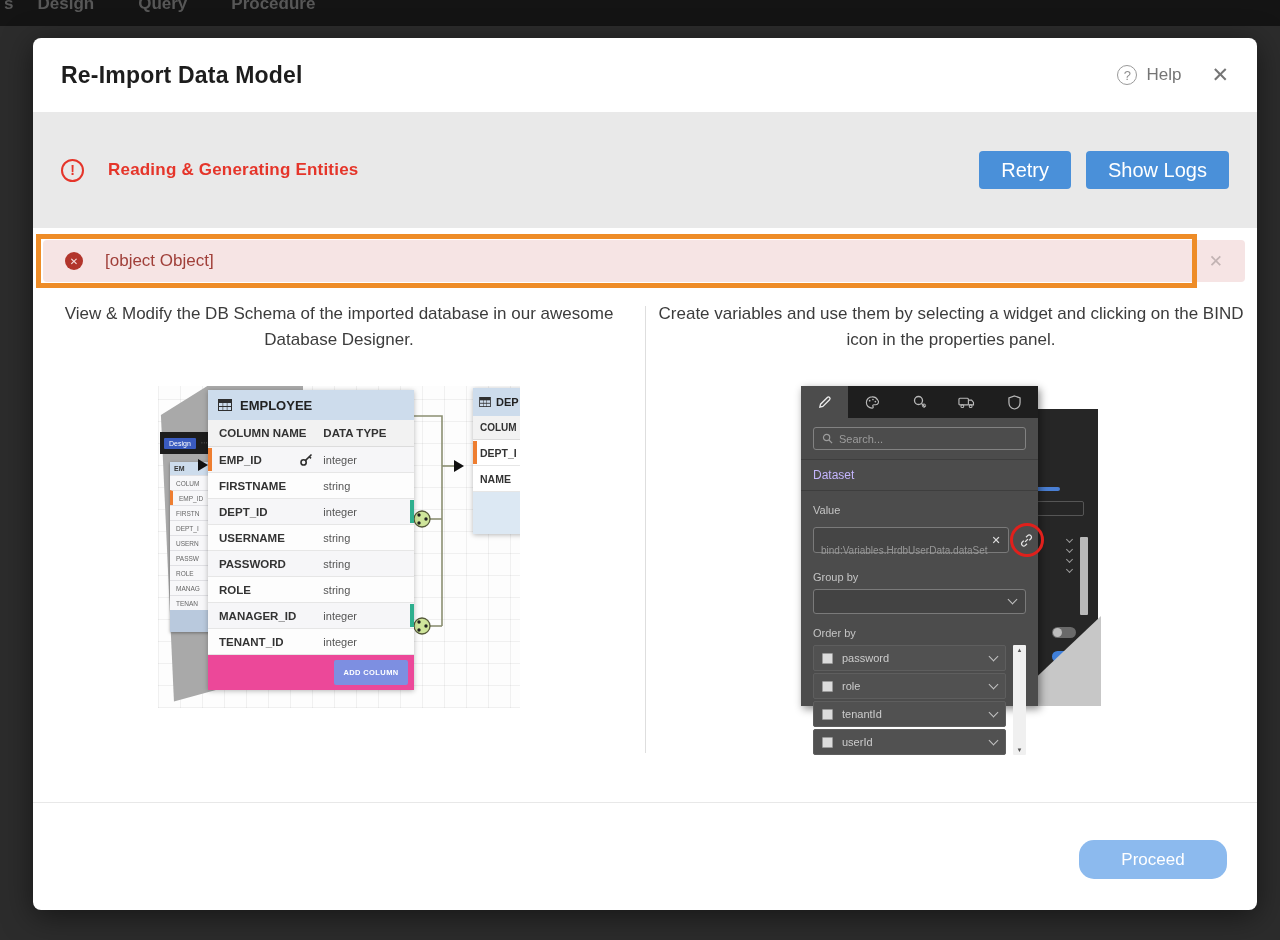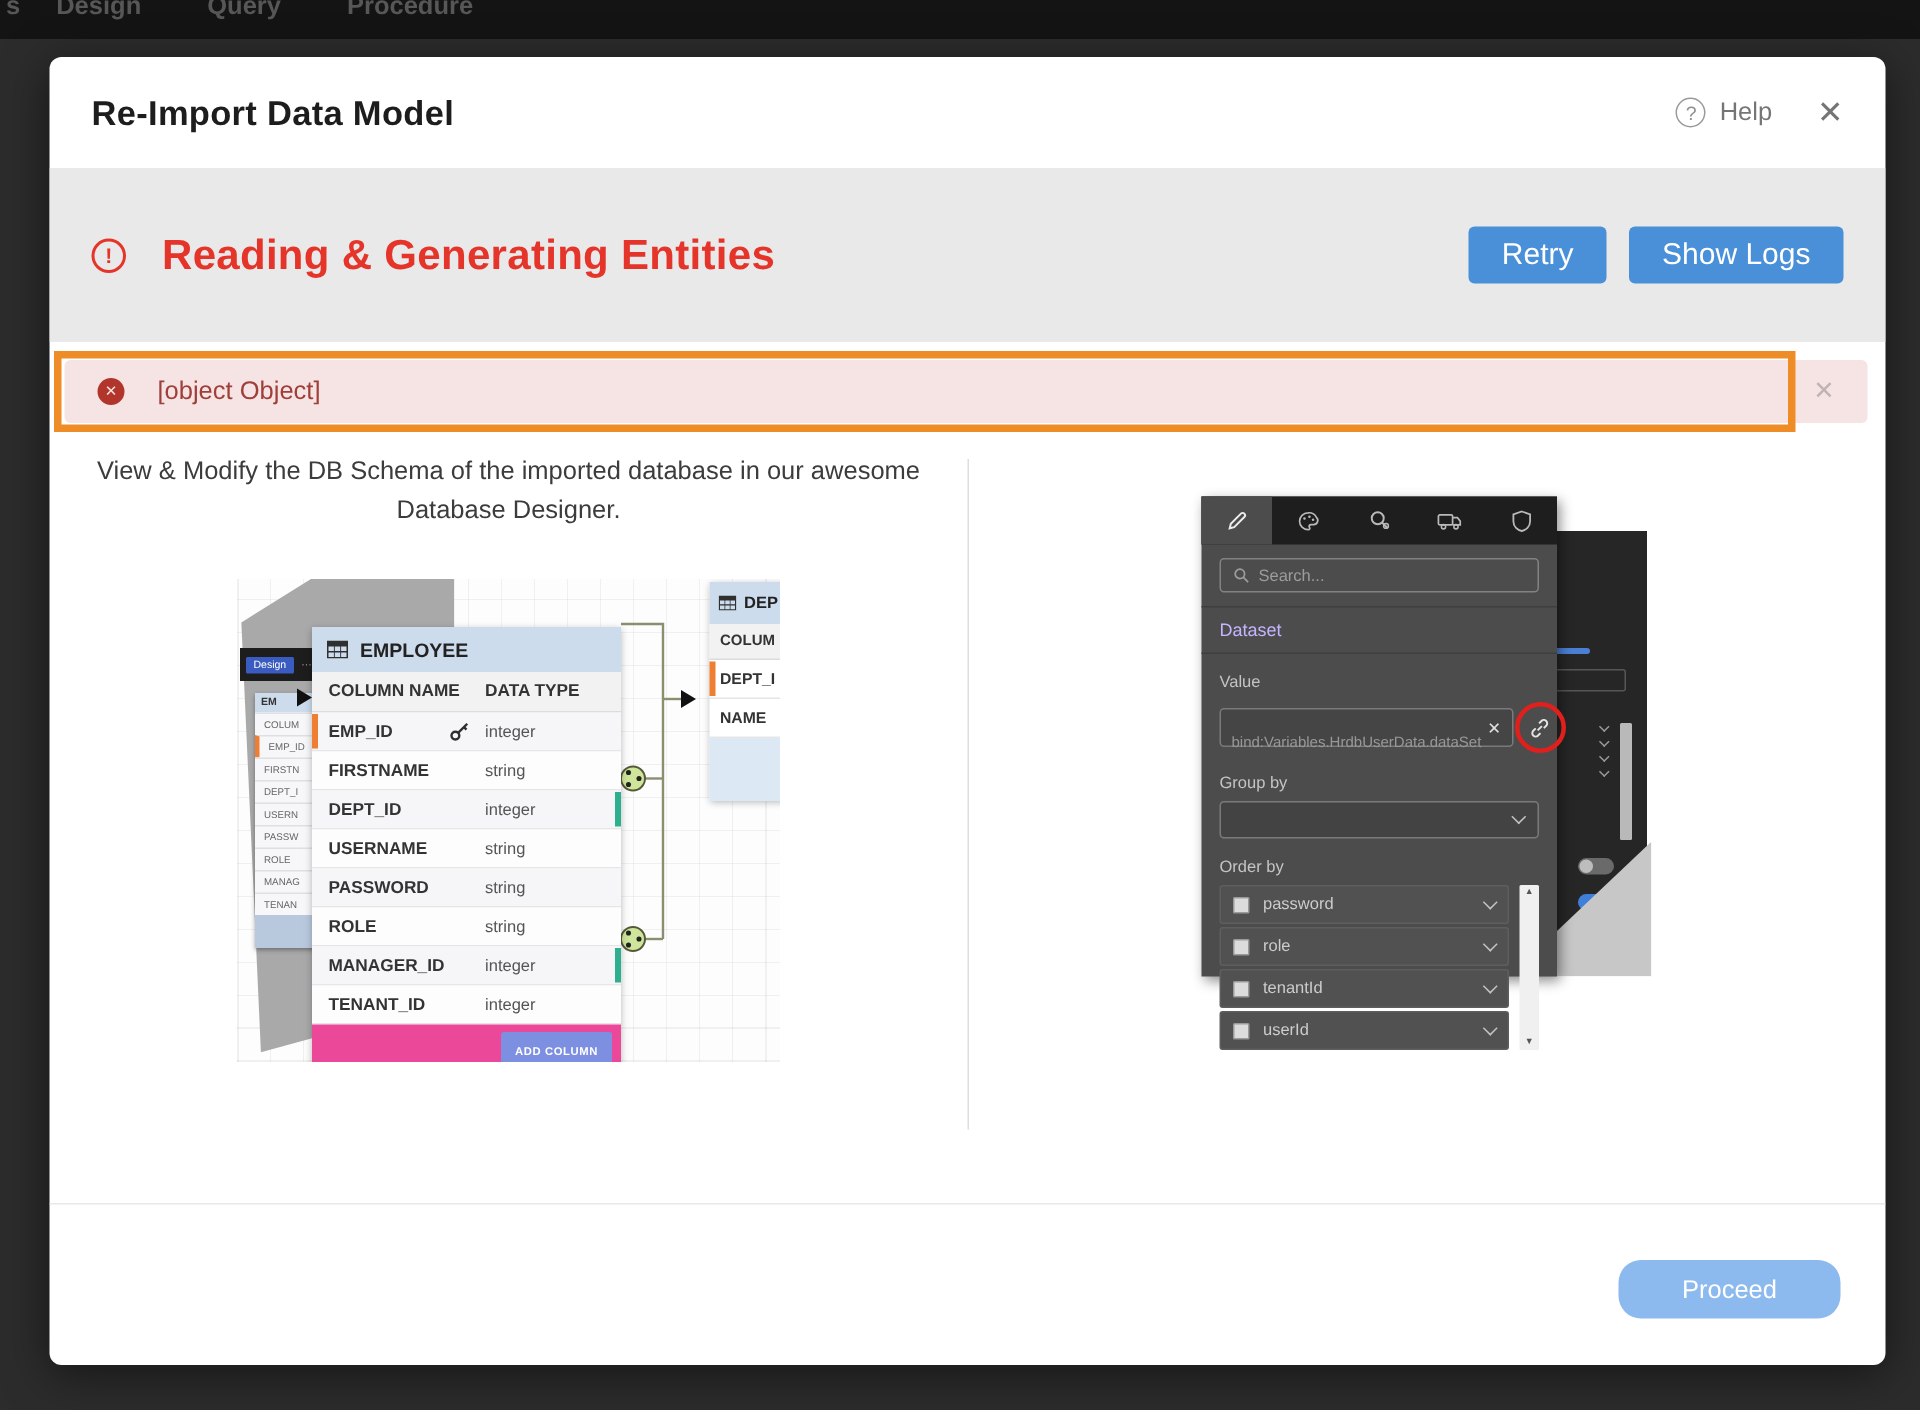--- a/index.html
+++ b/index.html
@@ -21,21 +21,21 @@
   .help-wrap { display:flex; align-items:center; gap:9px; cursor:pointer; }
   .help-circle { width:20px; height:20px; border:1.6px solid #9a9a9a; border-radius:50%;
                  color:#8f8f8f; font-size:13px; display:flex; align-items:center; justify-content:center; }
   .help-label { color:#757575; font-size:17px; }
   .close-x { color:#757575; font-size:21px; font-weight:bold; margin-left:16px; cursor:pointer; }
 
   
   .status-strip { height:116px; background:#e9e9e9; display:flex; align-items:center; padding:0 28px; }
   .alert-circle { width:23px; height:23px; border:2px solid #e5352a; border-radius:50%; color:#e5352a;
                   font-size:14px; font-weight:bold; display:flex; align-items:center; justify-content:center; flex:0 0 auto; }
-  .status-label { color:#e5352a; font-size:28px; font-weight:bold; margin-left:24px; letter-spacing:.2px; }
+  .status-label { color:#e5352a; font-size:17px; font-weight:bold; margin-left:24px; letter-spacing:.2px; }
   .status-buttons { margin-left:auto; display:flex; gap:15px; }
   .btn-blue { background:#4a90d9; color:#fff; border:none; border-radius:4px; height:38px;
               font-size:20px; font-family:inherit; padding:0 22px; cursor:pointer; }
 
   
   .error-wrap { position:relative; margin:12px 12px 0 10px; }
   .error-banner { background:#f6e4e4; border-radius:4px; height:42px; display:flex; align-items:center; padding:0 22px; }
   .error-icon { width:18px; height:18px; border-radius:50%; background:#b2352c; color:#f6e4e4; font-size:10px;
                 font-weight:bold; display:flex; align-items:center; justify-content:center; flex:0 0 auto; }
   .error-msg { color:#a03f39; font-size:17px; margin-left:22px; }
@@ -60,21 +60,21 @@
   .mini-tabbar { position:absolute; left:2px; top:46px; width:82px; height:22px; background:#1d1d1d;
                  display:flex; align-items:center; padding:0 4px; gap:5px; }
   .mini-tab-active { background:#3a5bbf; color:#fff; font-size:7px; padding:2px 5px; border-radius:1px; }
   .mini-tab-ghost { color:#888; font-size:7px; }
   .mini-table { position:absolute; left:12px; top:76px; width:58px; background:#f2f2f4; box-shadow:0 1px 3px rgba(0,0,0,.35); }
   .mini-table-header { background:#cddcec; font-size:7px; font-weight:bold; color:#333; padding:3px 4px; }
   .mini-row { position:relative; font-size:6.5px; color:#666; padding:3.5px 4px 3.5px 6px; border-top:1px solid #e0e0e4; background:#f7f7f9; }
   .mini-row.pk { border-left:3px solid #ee7e31; }
   .mini-foot { height:22px; background:#b9c9dd; }
 
-  .emp-card { position:absolute; left:50px; top:4px; width:206px; background:#fff; box-shadow:0 1px 5px rgba(0,0,0,.28);margin-top:28px; }
+  .emp-card { position:absolute; left:50px; top:4px; width:206px; background:#fff; box-shadow:0 1px 5px rgba(0,0,0,.28); }
   .emp-header { height:30px; background:#cddcec; display:flex; align-items:center; gap:8px; padding:0 10px;
                 font-size:13px; font-weight:bold; color:#222; }
   .emp-colhead { display:flex; height:27px; background:#f2f2f2; border-bottom:1px solid #dcdcdc;
                  font-size:11.5px; font-weight:bold; color:#333; align-items:center; }
   .emp-colhead .c1 { width:56%; padding-left:11px; }
   .emp-colhead .c2 { width:44%; }
   .emp-row { position:relative; display:flex; height:26px; align-items:center; border-bottom:1px solid #e6e6e6;
              background:#fdfdfd; }
   .emp-row:nth-child(odd) { background:#f6f6f8; }
   .emp-row .name { width:56%; padding-left:11px; font-size:11.5px; font-weight:bold; color:#333;
@@ -329,20 +329,21 @@
           </div>
           <div class="dep-row">
             <span>NAME</span>
           </div>
           <div class="dep-foot"></div>
         </div>
       </div>
     </div>
 
     <div class="col">
+      <div class="col-desc">Create variables and use them by selecting a widget and clicking on the BIND icon in the properties panel.</div>
 
       <div class="props-shot">
 
         <div class="back-panel">
           <div class="bp-blue-frag"></div>
           <div class="bp-select"></div>
           <div class="bp-chevrons">
             <span class="chev sm"></span>
               <span class="chev sm"></span>
               <span class="chev sm"></span>

